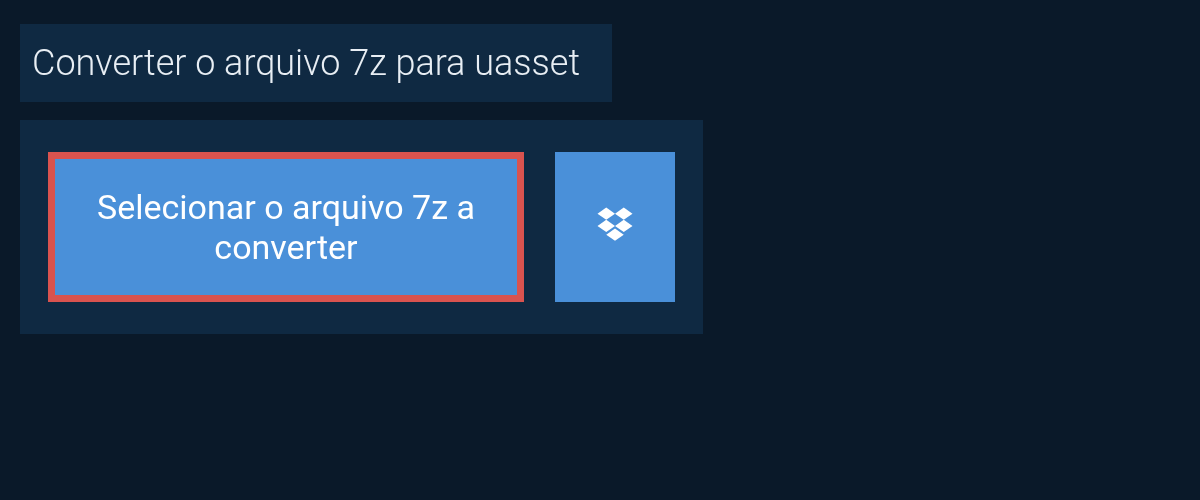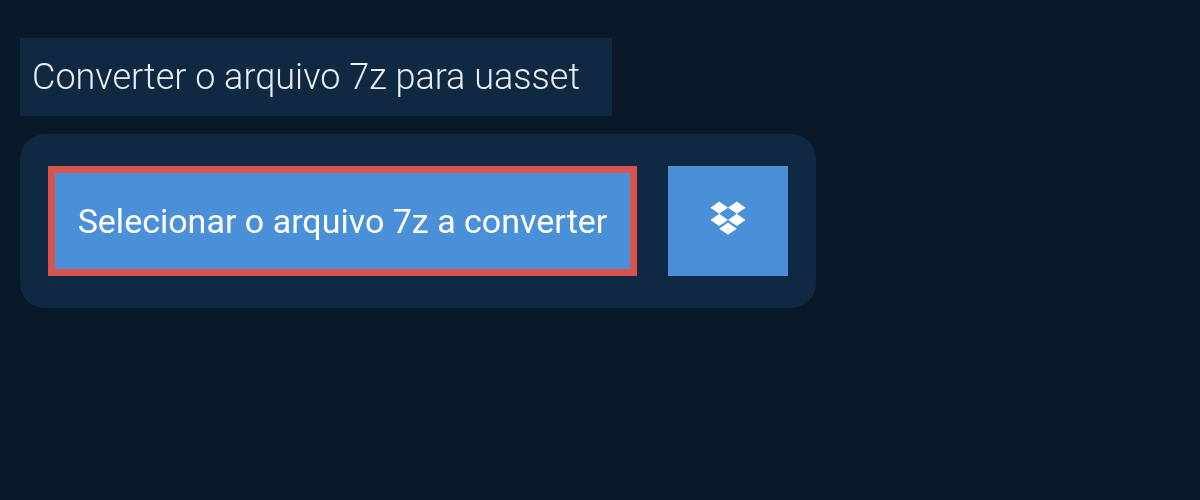--- a/index.html
+++ b/index.html
@@ -8,39 +8,38 @@
       box-sizing: border-box;
     }
     body {
       width: 1200px;
       height: 500px;
       background: #0a1929;
       font-family: -apple-system, BlinkMacSystemFont, "Segoe UI", Roboto, Arial, sans-serif;
       overflow: hidden;
     }
     .container {
-      padding: 38px 20px;
+      padding: 24px 20px;
     }
     .title-tab {
       display: inline-block;
       background: #0f2942;
       padding: 18px 32px 18px 12px;
       color: #e8eef4;
       font-size: 36px;
       font-weight: 300;
     }
     .button-panel {
       background: #0f2942;
-      width: 796px;
+      width: 683px;
       padding: 32px 28px;
       margin-top: 18px;
       display: flex;
       gap: 31px;
       align-items: stretch;
-      border-radius: 25px;
     }
     .select-button {
       flex: 1;
       background: #4a90d9;
       border: 7px solid #d9534f;
       color: #ffffff;
       font-size: 34px;
       font-weight: 400;
       padding: 28px 20px;
       text-align: center;

